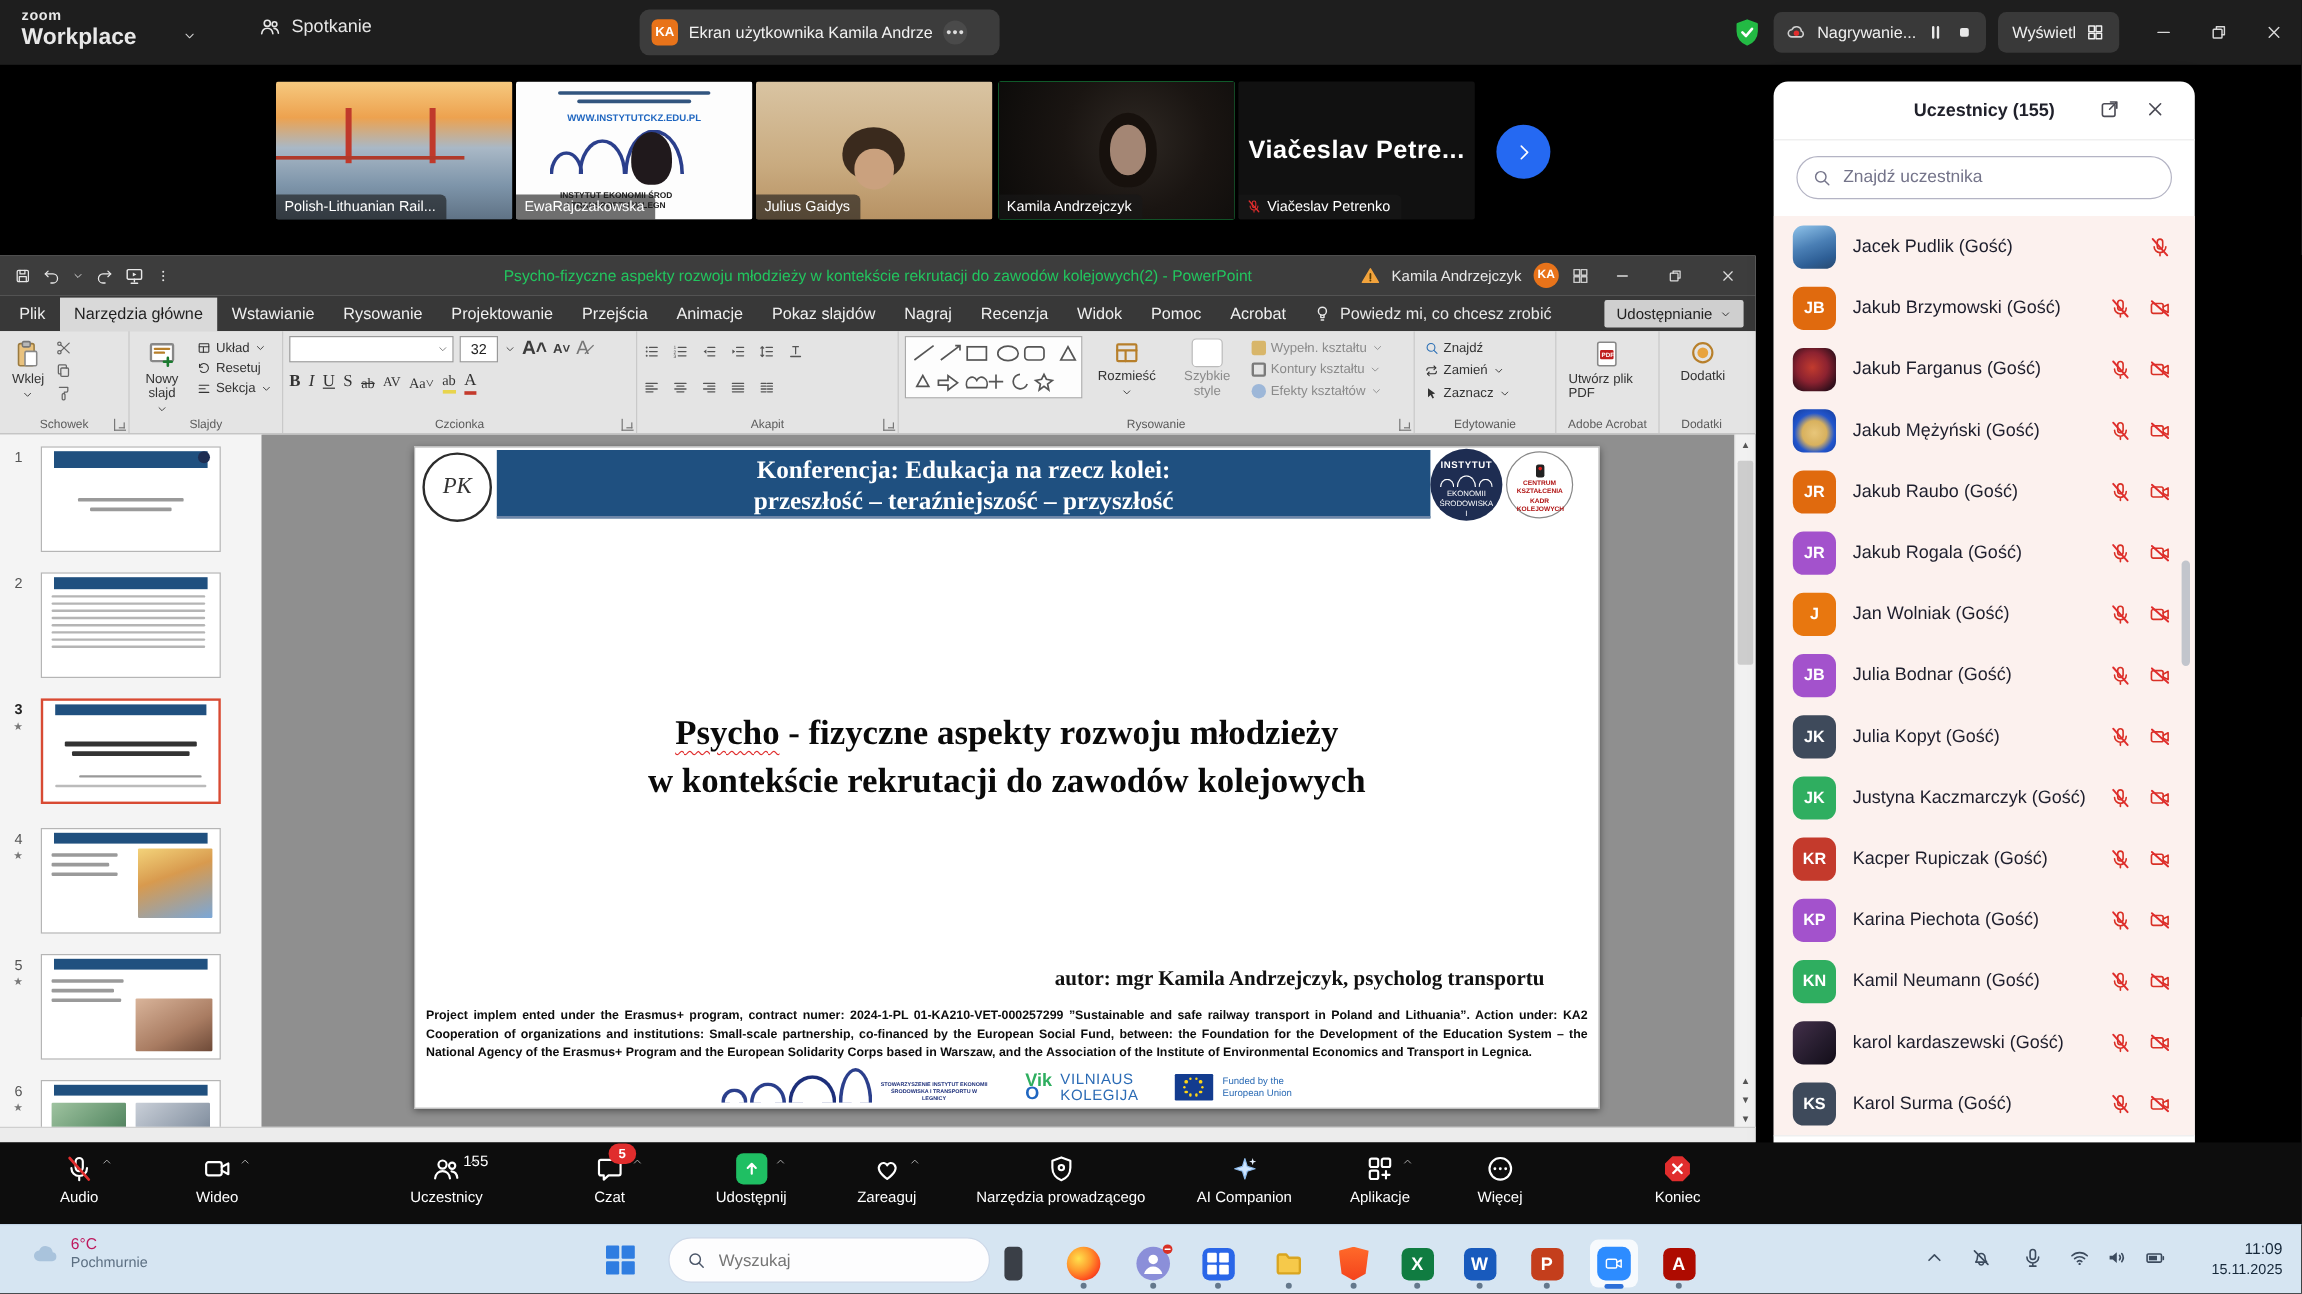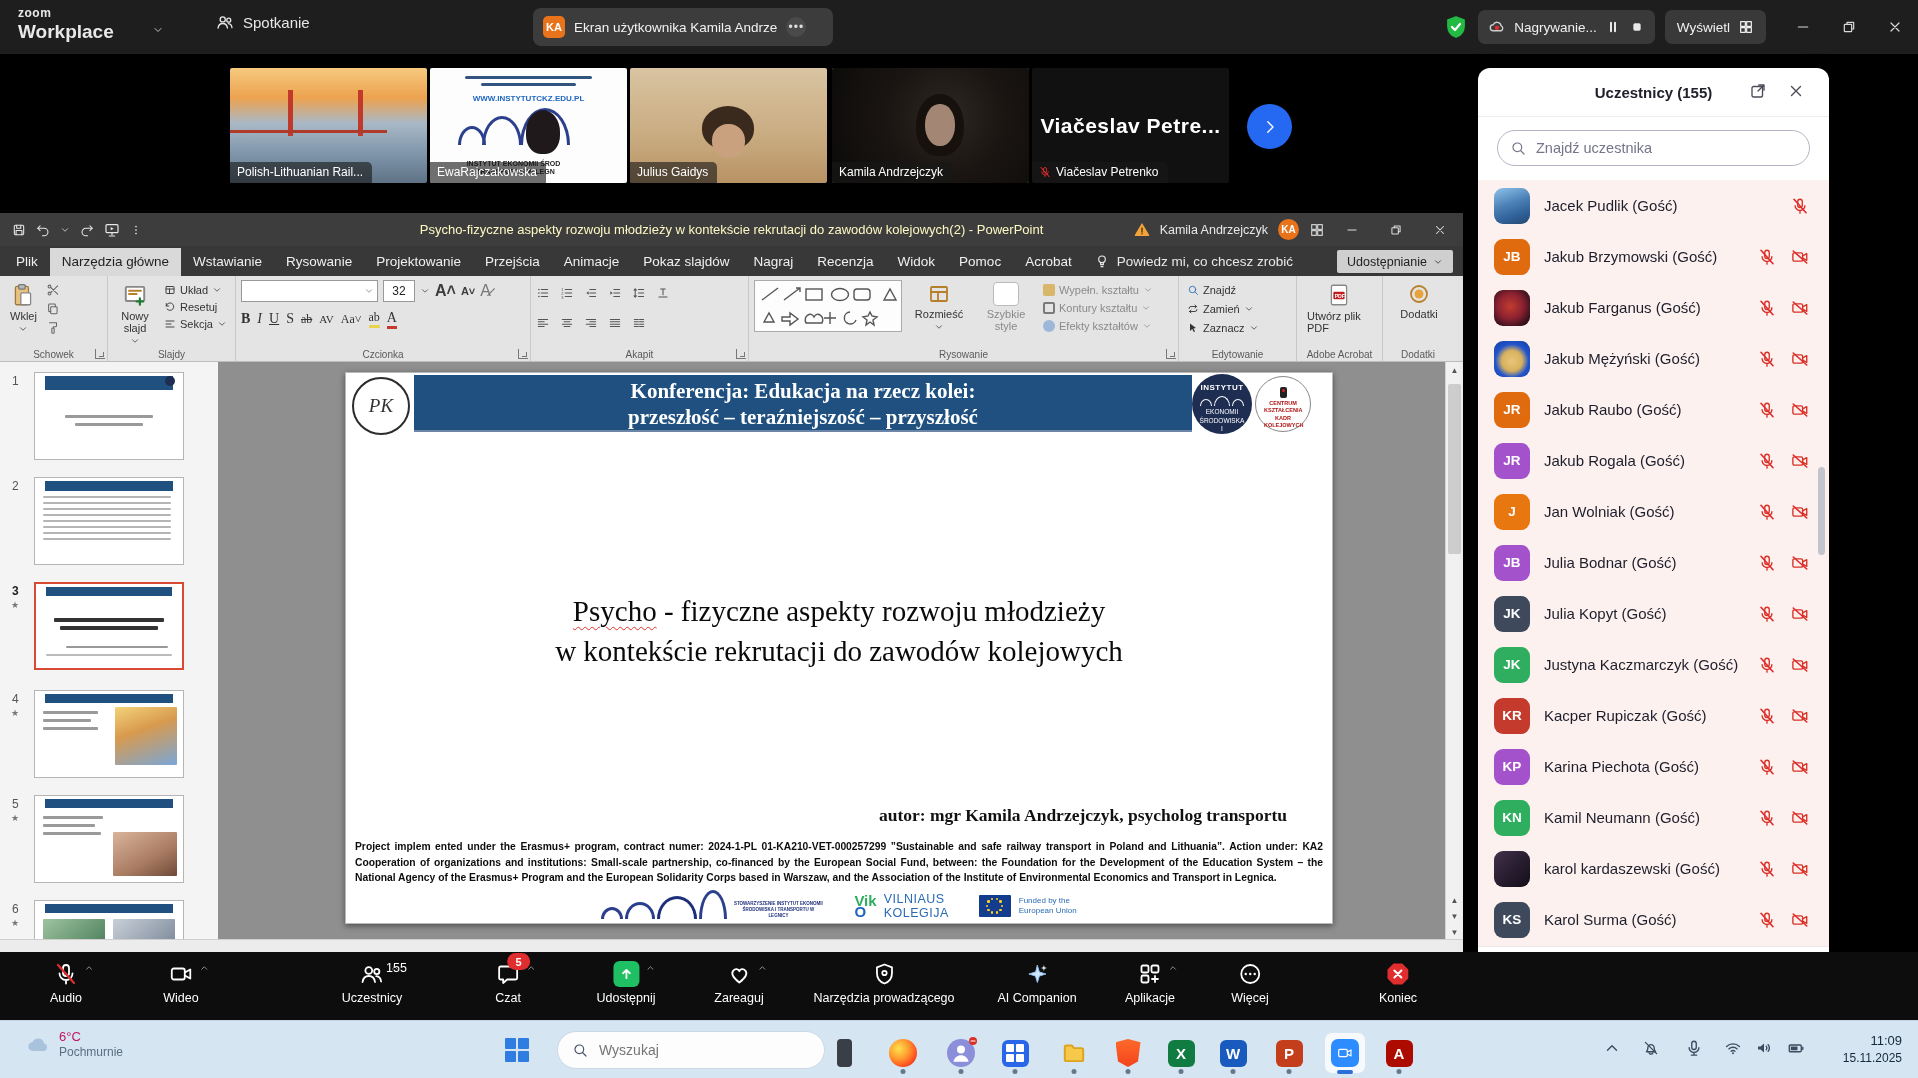--- a/index.html
+++ b/index.html
@@ -55,21 +55,21 @@
   .art-dark{position:absolute;inset:0;background:radial-gradient(circle at 58% 42%,#2e2823 0%,#1a1512 45%,#0b0a09 100%);}
   .art-dark .hair{position:absolute;left:84px;top:26px;width:48px;height:62px;background:#17110d;border-radius:50% 50% 44% 44%;}
   .art-dark .face{position:absolute;left:93px;top:36px;width:30px;height:42px;background:#b4937f;border-radius:48%;opacity:.9;}
   .next-btn{position:absolute;left:1247px;top:104px;width:45px;height:45px;border-radius:50%;background:#2569f2;
             display:flex;align-items:center;justify-content:center;color:#fff;cursor:pointer;}
 
   
   .ppt{position:absolute;left:0;top:213px;width:1463px;height:739px;background:#e4e4e4;}
   .ppt-title{position:absolute;left:0;top:0;width:100%;height:33px;background:#3d3d3d;display:flex;align-items:center;color:#e8e8e8;}
   .qat{display:flex;align-items:center;gap:10px;padding-left:12px;}
-  .ppt-title .doc{position:absolute;left:0;right:0;text-align:center;font-size:13px;color:#fef9c3;pointer-events:none;}
+  .ppt-title .doc{position:absolute;left:0;right:0;text-align:center;font-size:13px;color:#22c55e;pointer-events:none;}
   .ppt-title .right{position:absolute;right:0;top:0;height:33px;display:flex;align-items:center;gap:10px;padding-right:6px;}
   .ppt-title .uname{font-size:12.5px;color:#e8e8e8;}
   .ka-sm{width:21px;height:21px;border-radius:50%;background:#e8731a;color:#fff;font-size:10px;font-weight:bold;
          display:flex;align-items:center;justify-content:center;}
   .pwin{width:34px;height:33px;display:flex;align-items:center;justify-content:center;color:#ddd;}
   .ppt-tabs{position:absolute;left:0;top:33px;width:100%;height:30px;background:#383838;display:flex;align-items:flex-end;}
   .ptab{font-size:13.5px;color:#f0f0f0;padding:6px 12px 7px;white-space:nowrap;cursor:pointer;}
   .ptab.sel{background:#d9d9d9;color:#1f1f1f;}
   .tellme{display:flex;align-items:center;gap:7px;color:#e8e8e8;font-size:13.5px;padding:0 10px 7px;}
   .share-btn{position:absolute;right:10px;top:4px;height:23px;background:#cfcfcf;color:#222;font-size:12.5px;
@@ -119,21 +119,21 @@
            font-size:19px;color:#333;background:#fff;}
   .inst-circle{position:absolute;left:846px;top:1px;width:60px;height:60px;border-radius:50%;background:#1e2d52;color:#fff;
                text-align:center;font-size:6.5px;line-height:1.3;padding-top:9px;box-sizing:border-box;}
   .inst-circle .arcrow{display:flex;justify-content:center;align-items:flex-end;gap:2px;margin:3px 0 2px;}
   .inst-circle .a{border:1.6px solid #fff;border-bottom:none;border-radius:50% 50% 0 0/100% 100% 0 0;}
   .ckk-circle{position:absolute;left:909px;top:3px;width:56px;height:56px;border-radius:50%;background:#fff;border:1.5px solid #888;
               color:#b01212;text-align:center;font-size:5.5px;font-weight:bold;line-height:1.35;padding-top:10px;box-sizing:border-box;}
   .ckk-circle .tlgt{width:7px;height:11px;background:#222;border-radius:2px;margin:0 auto 2px;position:relative;}
   .ckk-circle .tlgt:after{content:"";position:absolute;left:2px;top:2px;width:3px;height:3px;border-radius:50%;background:#e02020;}
   .slide-title{position:absolute;left:0;right:0;top:218px;text-align:center;font-family:"Liberation Serif",serif;
-               font-weight:normal;font-size:29px;line-height:40px;color:#0a0a0a;}
+               font-weight:bold;font-size:29px;line-height:40px;color:#0a0a0a;}
   .slide-title .sq{text-decoration:underline wavy #e03030 1px;text-underline-offset:5px;}
   .author{position:absolute;right:45px;top:432px;font-family:"Liberation Serif",serif;font-weight:bold;font-size:17.5px;color:#111;}
   .project{position:absolute;left:9px;right:9px;top:466px;font-size:10.3px;font-weight:bold;line-height:15.5px;
            text-align:justify;color:#0d0d0d;}
   .logorow{position:absolute;left:0;right:0;top:518px;height:30px;display:flex;justify-content:center;gap:30px;align-items:center;}
   .br-logo{display:flex;align-items:flex-end;gap:2px;height:26px;}
   .br-logo .a{border:3px solid #2b3f8c;border-bottom:none;border-radius:50% 50% 0 0/100% 100% 0 0;}
   .br-cap{font-size:4.5px;font-weight:bold;color:#1d2f7a;text-align:center;line-height:1.3;align-self:flex-end;margin-left:3px;}
   .vik{display:flex;align-items:center;gap:7px;}
   .vik .mark{font-weight:bold;line-height:11px;font-size:15px;}

